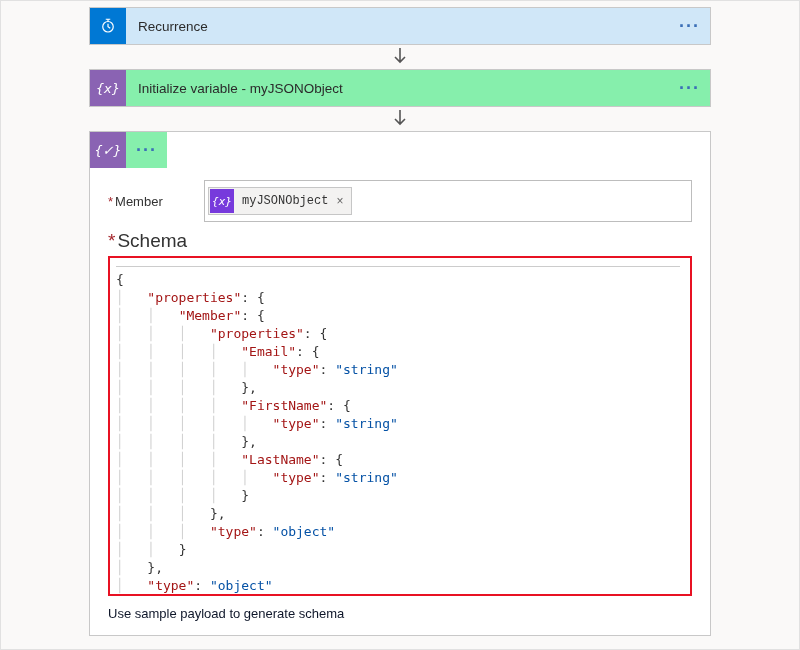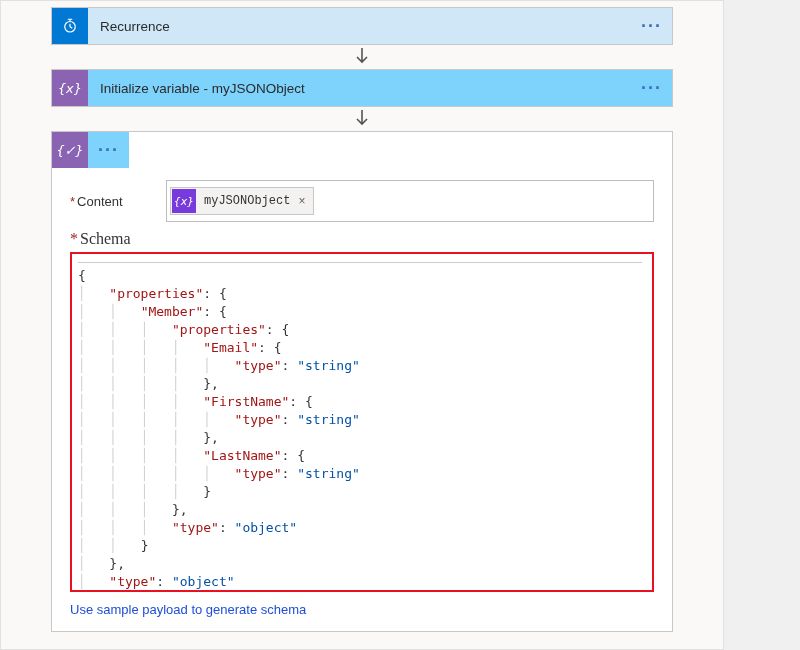--- a/index.html
+++ b/index.html
@@ -1,48 +1,48 @@
 <!DOCTYPE html>
 <html><head>
 <meta charset="utf-8">
 <style>
   html,body{margin:0;padding:0;font-family:"Segoe UI",Arial,sans-serif;font-size:13px;color:#333;background:#f0f0f0;}
-  .canvas{width:724px;height:650px;background:#faf9f8;border:1px solid #e1e1e1;box-sizing:border-box;display:flex;flex-direction:column;align-items:center;padding:6px 0 0 0;}
+  .canvas{width:800px;height:650px;background:#faf9f8;border:1px solid #e1e1e1;box-sizing:border-box;display:flex;flex-direction:column;align-items:center;padding:6px 0 0 0;}
   .card{width:620px;display:flex;border:1px solid #c8c8c8;background:#fff;}
   .card-slim{height:36px;}
   .icon-box{width:36px;height:36px;display:flex;align-items:center;justify-content:center;}
   .ic-blue{background:#0078d4;}
   .ic-purple{background:#8a63b3;}
   .card-title{flex:1;display:flex;align-items:center;padding:0 12px;font-size:13.5px;color:#2b2b2b;}
   .title-blue{background:#d0e7f8;}
-  .title-purple{background:#7dd3fc;}
+  .title-purple{background:#86efac;}
   .dots{padding:0 10px;display:flex;align-items:center;font-size:18px;color:#3b6fb6;letter-spacing:1px;font-weight:bold;cursor:pointer;}
   .arrow{width:16px;height:20px;margin:2px 0;}
   .arrow svg{display:block;}
   .parse-card{width:620px;border:1px solid #c8c8c8;background:#fff;}
   .parse-header{display:flex;height:36px;}
   .parse-body{padding:12px 18px 14px 18px;}
   .row{display:flex;align-items:center;margin-bottom:6px;}
   .lbl{width:96px;font-size:13px;}
   .req{color:#a4262c;margin-right:2px;}
   .content-box{flex:1;height:34px;border:1px solid #bdbdbd;display:flex;align-items:center;padding:3px;}
   .pill{display:inline-flex;align-items:center;height:26px;border:1px solid #c6c6c6;background:#f3f2f1;font-size:12px;}
   .pill-ico{width:24px;height:24px;margin-left:1px;background:#773adc;display:flex;align-items:center;justify-content:center;color:#fff;font-family:Consolas,monospace;font-size:11px;font-style:italic;}
   .pill-txt{padding:0 4px 0 8px;font-family:Liberation Mono, monospace;}
   .pill-x{padding:0 8px 0 4px;color:#666;cursor:pointer;}
-  .schema-lbl{margin:8px 0 4px 0;font-size:16px;font-family:Liberation Serif, serif;}
+  .schema-lbl{margin:8px 0 4px 0;font-size:19px;}
   .schema-box{border:2px solid #e81123;padding:8px 10px 8px 6px;height:340px;box-sizing:border-box;overflow:auto;}
   .schema-inner{border-top:1px solid #ccc;padding-top:4px;}
   .code{font-family:Consolas,Monaco,monospace;font-size:13px;line-height:18px;white-space:pre;color:#333;}
   .k{color:#a31515;}   
   .s{color:#0451a5;}   
   .p{color:#333;}      
   .b{color:#333;}      
   .guide{color:#d0d0d0;}
-  .sample-link{margin-top:10px;color:#1d4ed8;font-size:13px;cursor:pointer;}
+  .sample-link{margin-top:10px;color:#0f172a;font-size:13px;cursor:pointer;}
   .ico-svg{width:18px;height:18px;}
   .ico-svg *{stroke:#fff;fill:none;stroke-width:1.6;}
 </style>
 </head>
 <body>
 
 <div class="canvas">
 
   <div class="card card-slim">
     <div class="icon-box ic-blue">
@@ -79,21 +79,21 @@
   <div class="parse-card">
     <div class="parse-header">
       <div class="icon-box ic-purple">
         <span style="color:#fff;font-family:Consolas,monospace;font-style:italic;font-size:13px;">{✓}</span>
       </div>
       <div class="dots title-purple">···</div>
     </div>
 
     <div class="parse-body">
       <div class="row">
-        <div class="lbl"><span class="req">*</span><span>Content</span></div>
+        <div class="lbl"><span class="req">*</span><span>Member</span></div>
         <div class="content-box">
           <span class="pill">
             <span class="pill-ico">{x}</span>
             <span class="pill-txt">myJSONObject</span>
             <span class="pill-x">×</span>
           </span>
         </div>
       </div>
 
       <div class="schema-lbl"><span class="req">*</span><span>Schema</span></div>

